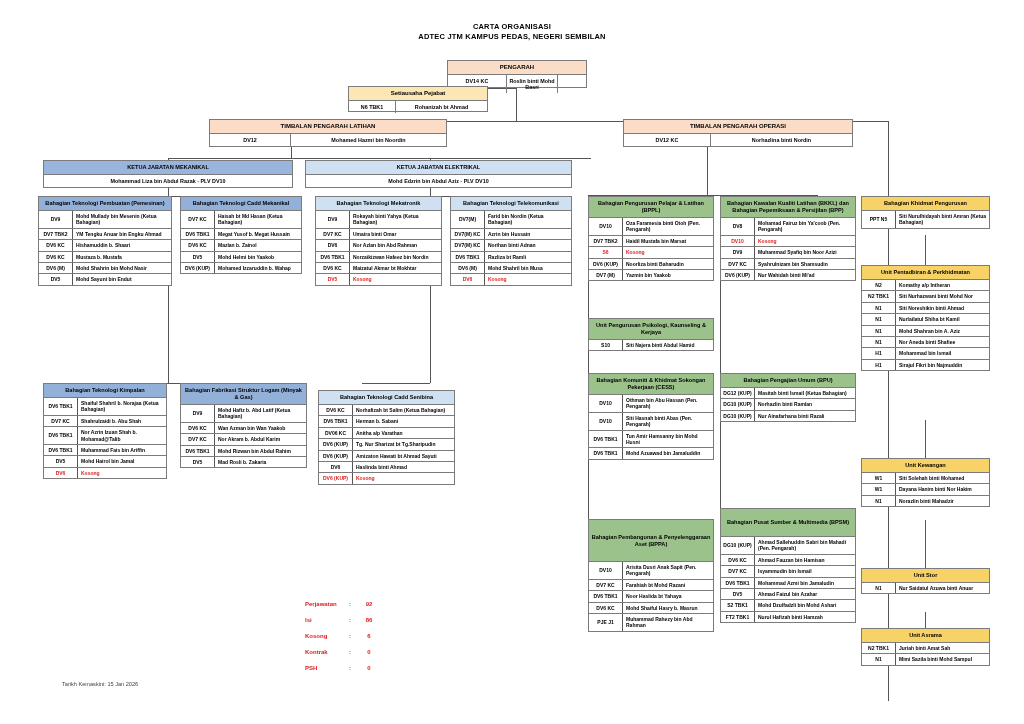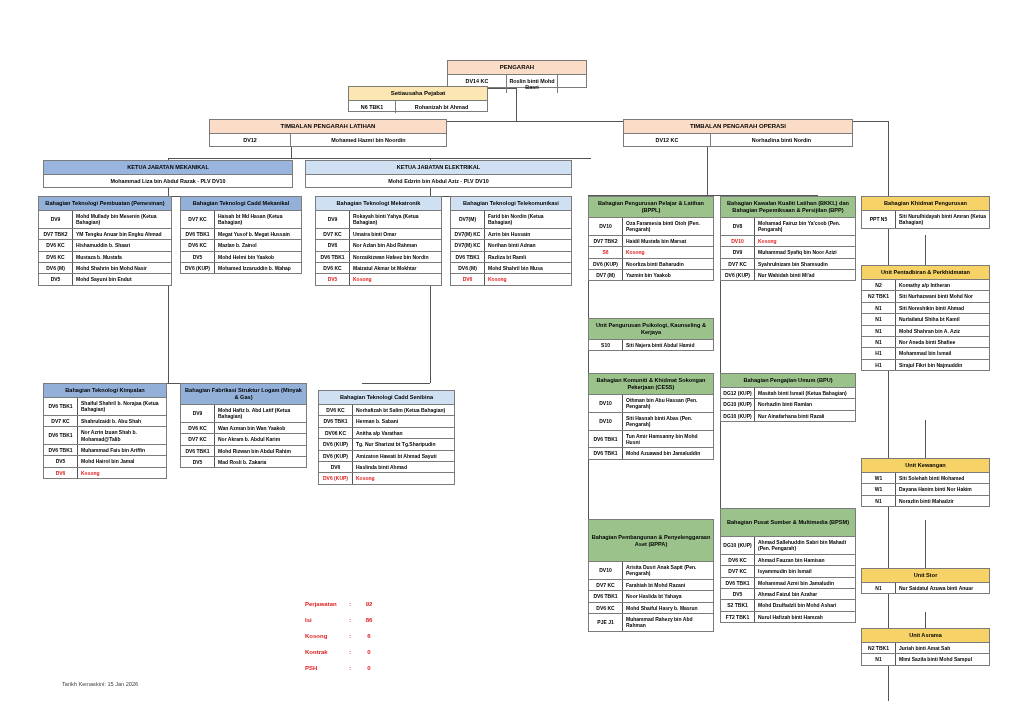--- a/index.html
+++ b/index.html
@@ -45,20 +45,22 @@
   .legend .lc{width:10px;}
   .legend .lv{width:20px;text-align:center;}
   .datestamp{position:absolute;font-size:5.6px;color:#444;}
 </style>
 </head>
 <body>
 
 <div id="page">
 
   <div class="ttl" style="left:0;top:22px;width:1024px;">
+    <div>CARTA ORGANISASI</div>
+    <div>ADTEC JTM KAMPUS PEDAS, NEGERI SEMBILAN</div>
   </div>
 
   <div class="ln vln" style="left:516px;top:88px;height:33px;"></div>
   <div class="ln hln" style="left:435px;top:88px;width:82px;"></div>
   <div class="ln vln" style="left:435px;top:88px;height:12px;"></div>
   <div class="ln hln" style="left:209px;top:121px;width:679px;"></div>
   <div class="ln vln" style="left:209px;top:121px;height:8px;"></div>
   <div class="ln vln" style="left:888px;top:121px;height:580px;"></div>
 
   <div class="box topbox" style="left:447px;top:60px;width:140px;height:28px;">

